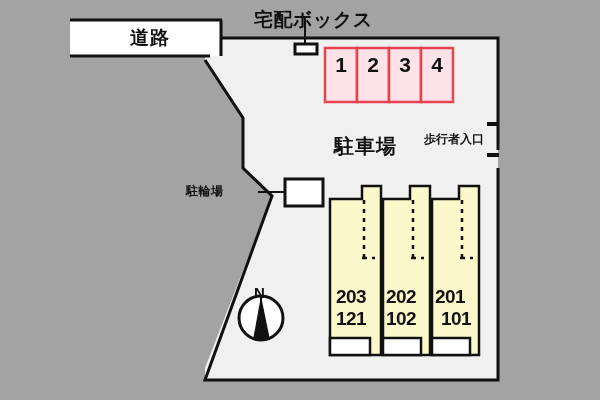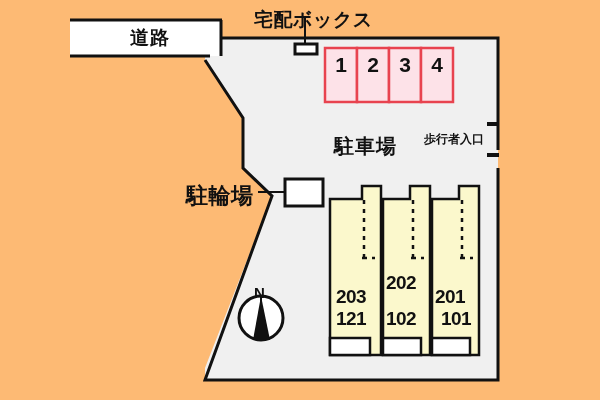--- a/index.html
+++ b/index.html
@@ -7,21 +7,21 @@
     padding: 0;
     background: #ffffff;
   }
   body {
     font-family: "Liberation Sans", "DejaVu Sans", sans-serif;
   }
   #site-plan {
     position: relative;
     width: 600px;
     height: 400px;
-    background: #fdba74;
+    background: #a3a3a3;
     overflow: hidden;
   }
   #plan-svg {
     position: absolute;
     left: 0;
     top: 0;
     width: 600px;
     height: 400px;
   }
   .lbl {
@@ -55,21 +55,21 @@
   .lbl-ped {
     left: 424px;
     top: 133px;
     font-size: 12px;
     font-weight: 700;
     letter-spacing: 0px;
   }
   .lbl-bike {
     left: 186px;
     top: 185px;
-    font-size: 22px;
+    font-size: 12px;
     font-weight: 700;
     letter-spacing: 0.5px;
   }
   .lbl-north {
     left: 254px;
     top: 285px;
     font-size: 15px;
     font-weight: 700;
   }
   .stall-num {
@@ -164,19 +164,19 @@
   <div class="lbl lbl-north">N</div>
 
   <div class="stall-num" style="left:326px; top:53px;">1</div>
   <div class="stall-num" style="left:358px; top:53px;">2</div>
   <div class="stall-num" style="left:390px; top:53px;">3</div>
   <div class="stall-num" style="left:422px; top:53px;">4</div>
 
   <div class="unit-num" style="left:329px; top:286px;">203</div>
   <div class="unit-num" style="left:329px; top:308px;">121</div>
 
-  <div class="unit-num" style="left:379px; top:272px;">202</div>
+  <div class="unit-num" style="left:379px; top:286px;">202</div>
   <div class="unit-num" style="left:379px; top:308px;">102</div>
 
   <div class="unit-num" style="left:428px; top:286px;">201</div>
   <div class="unit-num" style="left:434px; top:308px;">101</div>
 
 </div>
 
 </body></html>

